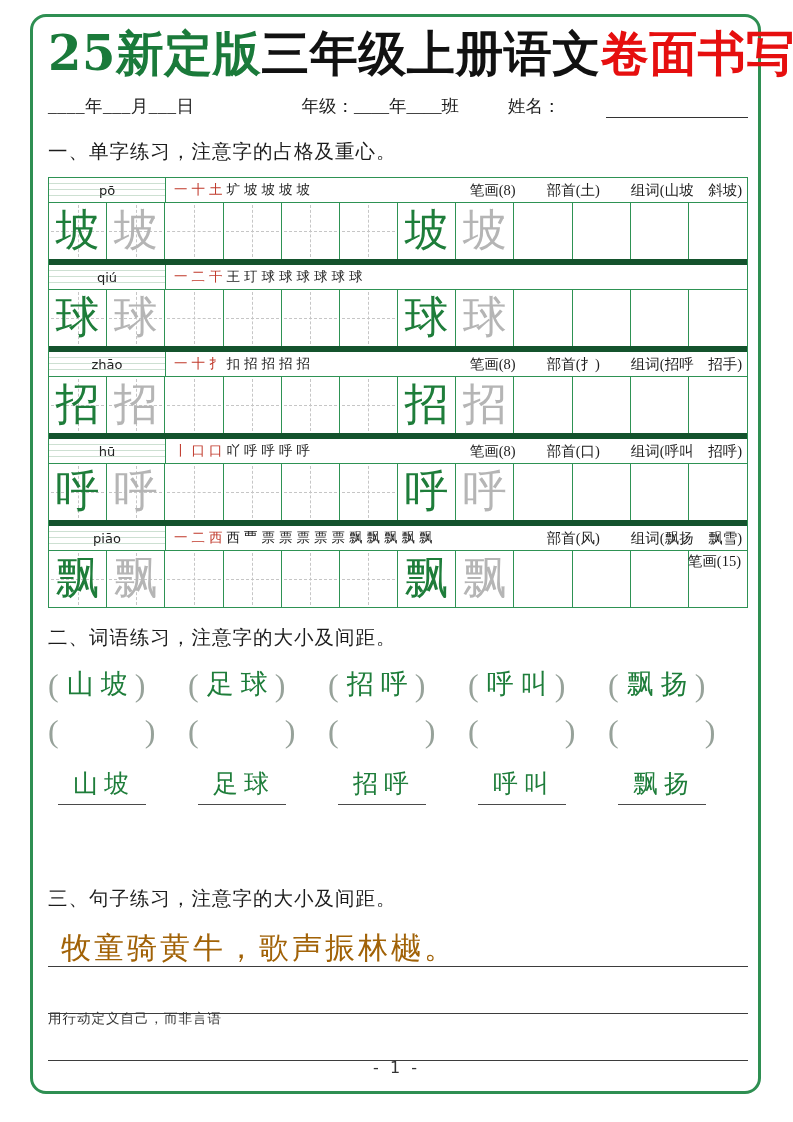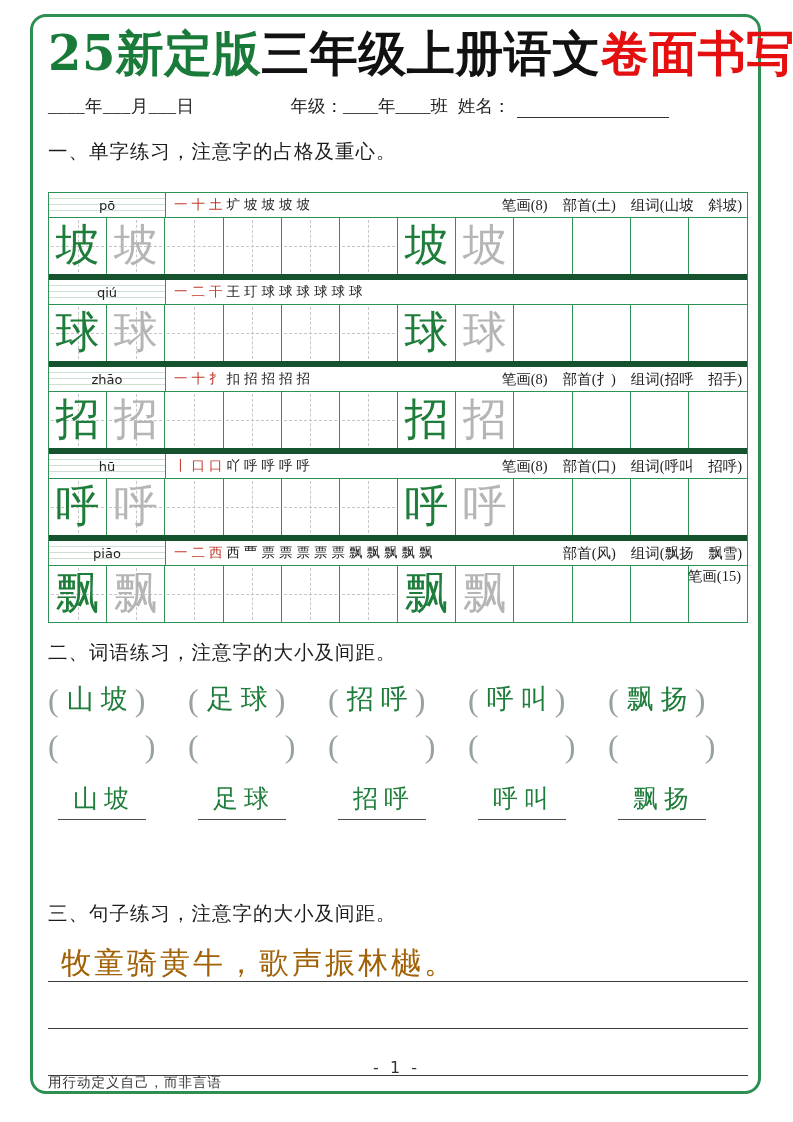--- a/index.html
+++ b/index.html
@@ -12,44 +12,44 @@
   .content { position:absolute; left:48px; top:26px; width:700px; }
 
   
   .title { font-family:"DejaVu Serif", serif; font-weight:bold; font-size:48px;
            line-height:1.15; white-space:nowrap; letter-spacing:0.5px; }
   .title .t-green { color:#1a7a3a; }
   .title .t-black { color:#111111; }
   .title .t-red   { color:#e60f0f; }
 
   
-  .date-line { margin-top:13px; font-size:17.5px; display:flex; align-items:flex-end; white-space:nowrap; }
+  .date-line { margin-top:13px; font-size:17.5px; display:flex; align-items:flex-end; white-space:nowrap;gap:39px; }
   .date-line .blanks { letter-spacing:0.5px; }
-  .date-line .grade-part { margin-left:96px; }
+  .date-line .grade-part { margin-left:68px; }
   .name-blank { display:inline-block; width:152px; border-bottom:1.2px solid #333; height:16px; margin-left:6px; }
 
   .section-heading { font-size:19.5px; letter-spacing:1px; }
   .sh-one { margin-top:20px; }
   .sh-two { margin-top:16px; }
   .sh-three { margin-top:22px; }
 
   
-  .char-grid { margin-top:27px; border:1.5px solid #2e9254; width:700px; }
+  .char-grid { margin-top:12px; border:1.5px solid #2e9254; width:700px; }
   .char-row + .char-row { border-top:6px solid #14532d; }
   .row-header { height:25px; display:flex; align-items:center; border-bottom:1px solid #2e9254; }
   .pinyin-box { width:117px; align-self:stretch; border-right:1px solid #2e9254;
      display:flex; align-items:center; justify-content:center; position:relative;
      background-image:linear-gradient(#cde0d2,#cde0d2),linear-gradient(#cde0d2,#cde0d2),linear-gradient(#cde0d2,#cde0d2);
      background-size:100% 1px; background-position:0 5px,0 11px,0 17px; background-repeat:no-repeat; }
   .pinyin-box .pinyin { font-family:"DejaVu Sans", sans-serif; font-size:13px; color:#222; background:transparent; }
   .stroke-area { flex:1 1 auto; display:flex; align-items:center; gap:4px; padding-left:8px;
      font-size:13.5px; color:#222; white-space:nowrap; overflow:hidden; }
   .stroke-area .step { line-height:1; }
   .stroke-area .step.red { color:#c0392b; }
-  .row-info { margin-left:auto; display:flex; gap:15px; padding-right:5px; font-size:14.5px; white-space:nowrap;align-items:center; }
+  .row-info { margin-left:auto; display:flex; gap:31px; padding-right:5px; font-size:14.5px; white-space:nowrap;align-items:center; }
 
   .row-cells { height:56px; display:grid; grid-template-columns:repeat(12,1fr); position:relative; }
   .cell { position:relative; border-right:1px solid #2e9254; display:flex; align-items:center; justify-content:center; }
   .cell:last-child { border-right:none; }
   .cell.guides::before { content:""; position:absolute; left:50%; top:2px; bottom:2px; border-left:1px dashed #c6c6c6; }
   .cell.guides::after  { content:""; position:absolute; top:50%; left:2px; right:2px; border-top:1px dashed #c6c6c6; }
   .glyph { font-size:44px; line-height:1; position:relative; z-index:1; }
   .glyph.green { color:#1e7d3a; }
   .glyph.gray  { color:#b5b5b5; }
   .bihua-float { position:absolute; top:1px; right:6px; font-size:14.5px; color:#1c1c1c; z-index:2; }
@@ -67,21 +67,21 @@
      font-size:25px; color:#1e7d3a; letter-spacing:6px; padding:0 2px 5px 6px; margin-left:10px; line-height:1.2; }
   .empty-line-row { display:flex; margin-top:40px; }
   .empty-underline { width:88px; height:0; border-bottom:1.5px solid #4a4a4a; margin-left:10px; }
 
   
   .sentence-block { margin-top:8px; }
   .sentence-line { height:47px; border-bottom:1.6px solid #3d3d3d; display:flex; align-items:flex-end;
      padding:0 0 3px 13px; font-size:30px; color:#a16207; letter-spacing:3px; white-space:nowrap; line-height:1; }
 
   
-  .footer-motto { position:absolute; left:48px; top:1074px; font-size:13.5px; color:#333; letter-spacing:1px; }
+  .footer-motto { position:absolute; left:48px; top:1010px; font-size:13.5px; color:#333; letter-spacing:1px; }
   .page-number { position:absolute; left:0; width:793px; top:1058px; text-align:center;
      font-size:16px; color:#333; letter-spacing:3px; font-family:"DejaVu Sans", sans-serif; }
 </style>
 </head>
 <body>
 
 <div class="frame"></div>
 
 <div class="content">
 

